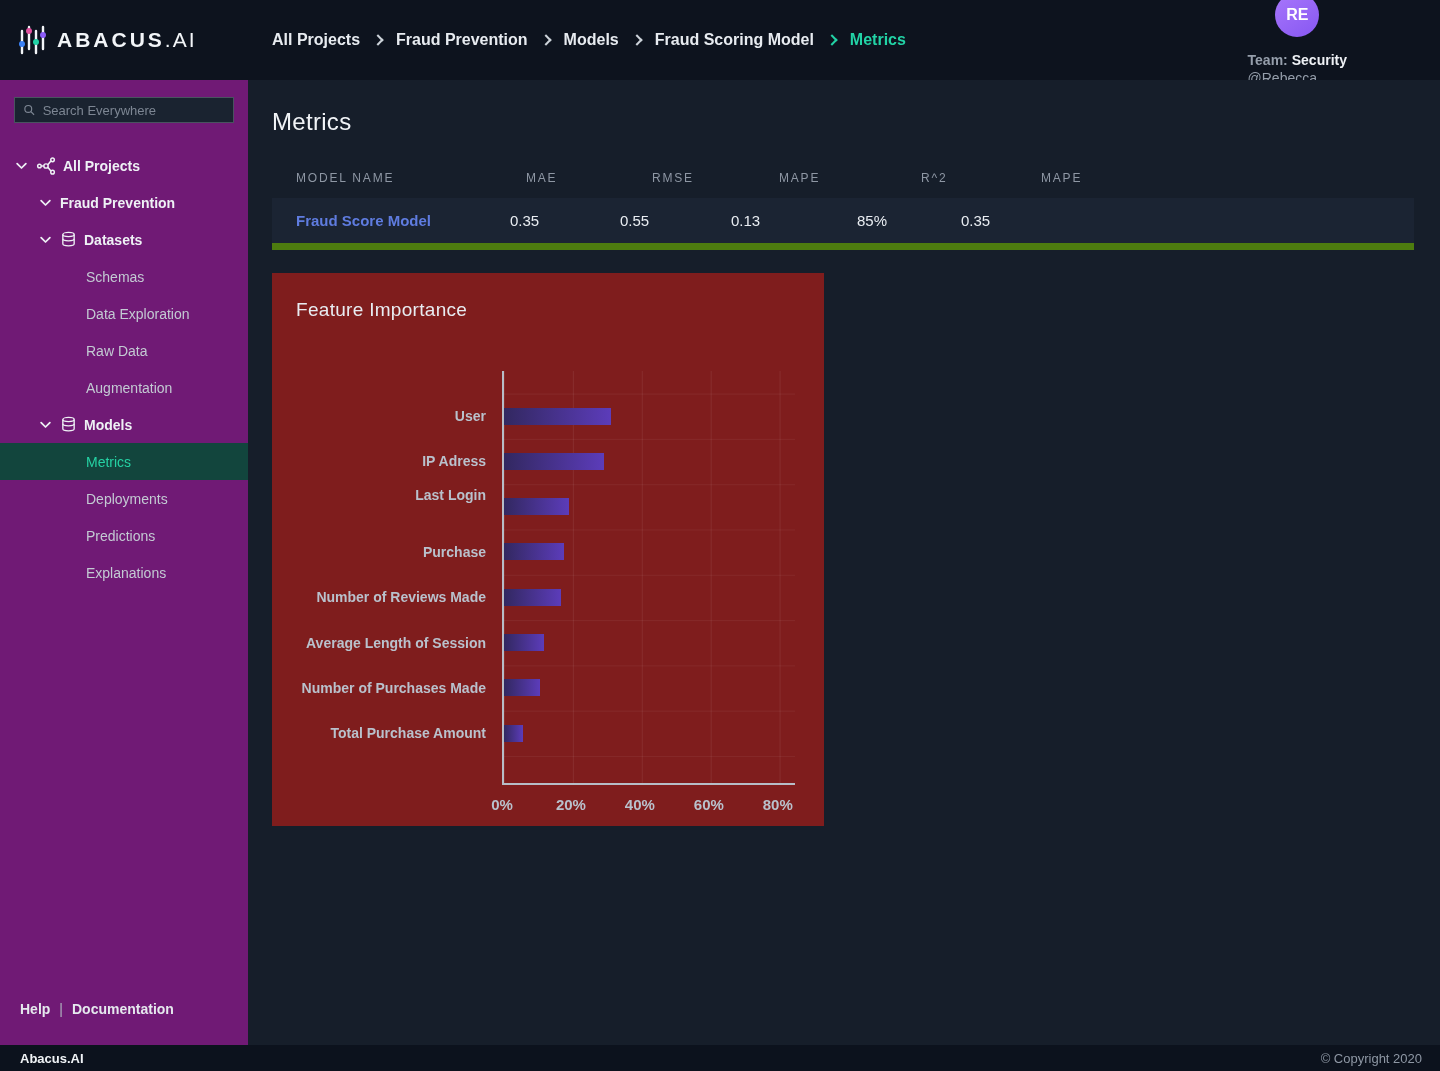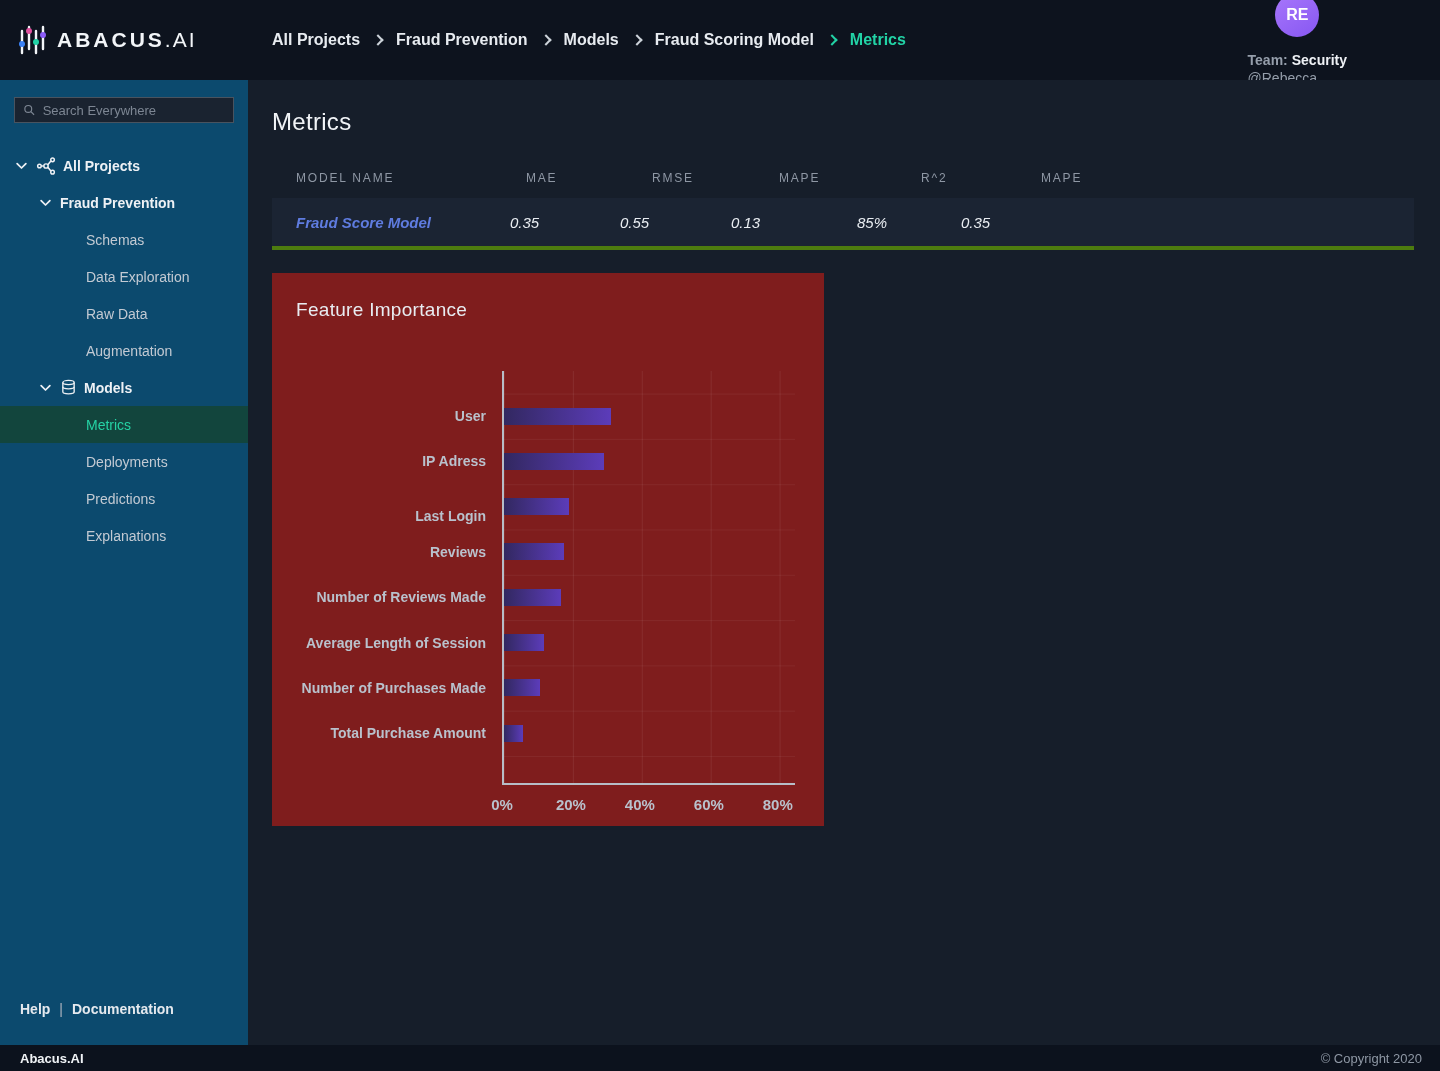--- a/index.html
+++ b/index.html
@@ -21,21 +21,21 @@
   .user-area { display:flex; align-items:center; gap:14px; padding-right:93px;flex-direction:column; }
   .avatar { width:44px; height:44px; border-radius:50%; background:linear-gradient(145deg,#a877fb,#8757f2);
     color:#fff; font-size:16px; font-weight:700; display:flex; align-items:center; justify-content:center; cursor:pointer; }
   .user-meta { font-size:14px; line-height:18px; }
   .muted { color:#959eab; }
   .team-line { font-weight:700; color:#959eab; }
   .team-line .white { color:#eef1f5; margin-left:4px; }
 
   
   .body-row { display:flex; flex:1 1 auto; min-height:0; }
-  .sidebar { width:248px; flex:0 0 248px; background:#0c4a6e; display:flex; flex-direction:column; }
+  .sidebar { width:248px; flex:0 0 248px; background:#701a75; display:flex; flex-direction:column; }
   .search-box { margin:17px 14px 8px 14px; height:26px; border:1px solid #49535f; display:flex;
     align-items:center; padding:0 8px; gap:7px; background:#1a2330; }
   .search-box input { background:transparent; border:none; outline:none; color:#c6ccd4;
     font-size:13px; width:100%; font-family:"Liberation Sans",sans-serif; }
   .search-box input::placeholder { color:#7d8693; }
   .nav { margin-top:16px; }
   .nav-item { height:37px; display:flex; align-items:center; color:#c3cad3; font-size:14px; cursor:pointer; gap:7px; }
   .nav-item.bold { color:#eef1f5; font-weight:700; }
   .nav-item.lvl0 { padding-left:14px; }
   .nav-item.lvl1 { padding-left:38px; }
@@ -48,21 +48,21 @@
   .sf-link { cursor:pointer; }
   .sf-div { color:#aeb5bf; font-weight:400; }
 
   
   .main { flex:1 1 auto; background:#161e2a; padding-left:24px; overflow:hidden; }
   .page-title { color:#f1f4f7; font-size:24px; font-weight:500; margin-top:28px; letter-spacing:.3px; }
   .mtable { width:1142px; margin-top:22px; }
   .t-grid { display:grid; grid-template-columns:238px 110px 111px 126px 104px 1fr; align-items:center; }
   .t-head { height:40px; color:#8e97a4; font-size:12px; letter-spacing:1.8px; font-weight:400;gap:16px; }
   .t-head .cell:first-child, .t-row .cell:first-child { padding-left:24px; }
-  .t-row { height:52px; background:#1b2433; border-bottom:4px solid #4d7c0f; color:#e9edf2; font-size:15px;font-style:italic; }
+  .t-row { height:52px; background:#1b2433; border-bottom:7px solid #4d7c0f; color:#e9edf2; font-size:15px; }
   .model-link { color:#5f7ce0; font-weight:700; font-size:15px; cursor:pointer; }
 
   
   .panel { width:552px; height:553px; background:#7f1d1d; margin-top:23px; padding:26px 24px 0 24px; }
   .panel-title { color:#e8ecf1; font-size:19px; font-weight:400; letter-spacing:.3px; }
   .chart { position:relative; margin-top:0; height:470px; }
   .plot { position:absolute; left:206px; top:50px; width:293px; height:414px;
     border-left:2px solid #b7bdc7; border-bottom:2px solid #b7bdc7;
     background-image:
       linear-gradient(to right, rgba(255,255,255,0.07) 1px, transparent 1px),
@@ -145,20 +145,31 @@
               <line x1="14.2" y1="12.5" x2="18" y2="17.2"></line>
             </svg>
             <span>All Projects</span>
           </div>
           <div class="nav-item lvl1 bold">
             <svg width="15" height="15" viewBox="0 0 24 24" fill="none" stroke="currentColor" stroke-width="2.8" stroke-linecap="round" stroke-linejoin="round">
               <polyline points="5,9 12,16 19,9"></polyline>
             </svg>
             <span>Fraud Prevention</span>
           </div>
+          <div class="nav-item lvl1 bold">
+            <svg width="15" height="15" viewBox="0 0 24 24" fill="none" stroke="currentColor" stroke-width="2.8" stroke-linecap="round" stroke-linejoin="round">
+              <polyline points="5,9 12,16 19,9"></polyline>
+            </svg>
+            <svg width="17" height="17" viewBox="0 0 24 24" fill="none" stroke="currentColor" stroke-width="1.9">
+              <ellipse cx="12" cy="5" rx="8" ry="3"></ellipse>
+              <path d="M4 5v6c0 1.7 3.6 3 8 3s8-1.3 8-3V5"></path>
+              <path d="M4 11v7c0 1.7 3.6 3 8 3s8-1.3 8-3v-7"></path>
+            </svg>
+            <span>Datasets</span>
+          </div>
           <div class="nav-item lvl2">
             <span>Schemas</span>
           </div>
           <div class="nav-item lvl2">
             <span>Data Exploration</span>
           </div>
           <div class="nav-item lvl2">
             <span>Raw Data</span>
           </div>
           <div class="nav-item lvl2">
@@ -221,23 +232,23 @@
       </div>
 
       <section class="panel">
         <h2 class="panel-title">Feature Importance</h2>
         <div class="chart">
           <div class="plot"></div>
         <div class="bar-label" style="top: 85px;">User</div>
             <div class="bar" title="User: 31%" style="left: 208px; top: 86.5px; width: 106.859px;"></div>
             <div class="bar-label" style="top: 130.3px;">IP Adress</div>
             <div class="bar" title="IP Adress: 29%" style="left: 208px; top: 131.8px; width: 99.9647px;"></div>
-            <div class="bar-label" style="top: 185px;">Last Login</div>
+            <div class="bar-label" style="top: 164px;">Last Login</div>
             <div class="bar" title="Last Login: 19%" style="left: 208px; top: 177.1px; width: 65.4941px;"></div>
-            <div class="bar-label" style="top: 220.9px;">Reviews</div>
+            <div class="bar-label" style="top: 220.9px;">Purchase</div>
             <div class="bar" title="Location: 17.5%" style="left: 208px; top: 222.4px; width: 60.3235px;"></div>
             <div class="bar-label" style="top: 266.2px;">Number of Reviews Made</div>
             <div class="bar" title="Number of Reviews Made: 16.5%" style="left: 208px; top: 267.7px; width: 56.8765px;"></div>
             <div class="bar-label" style="top: 311.5px;">Average Length of Session</div>
             <div class="bar" title="Average Length of Session: 11.5%" style="left: 208px; top: 313px; width: 39.6412px;"></div>
             <div class="bar-label" style="top: 356.8px;">Number of Purchases Made</div>
             <div class="bar" title="Number of Purchases Made: 10.5%" style="left: 208px; top: 358.3px; width: 36.1941px;"></div>
             <div class="bar-label" style="top: 402.1px;">Total Purchase Amount</div>
             <div class="bar" title="Total Purchase Amount: 5.5%" style="left: 208px; top: 403.6px; width: 18.9588px;"></div>
             <span class="x-tick" style="left: 206px; top: 475px;">0%</span>

